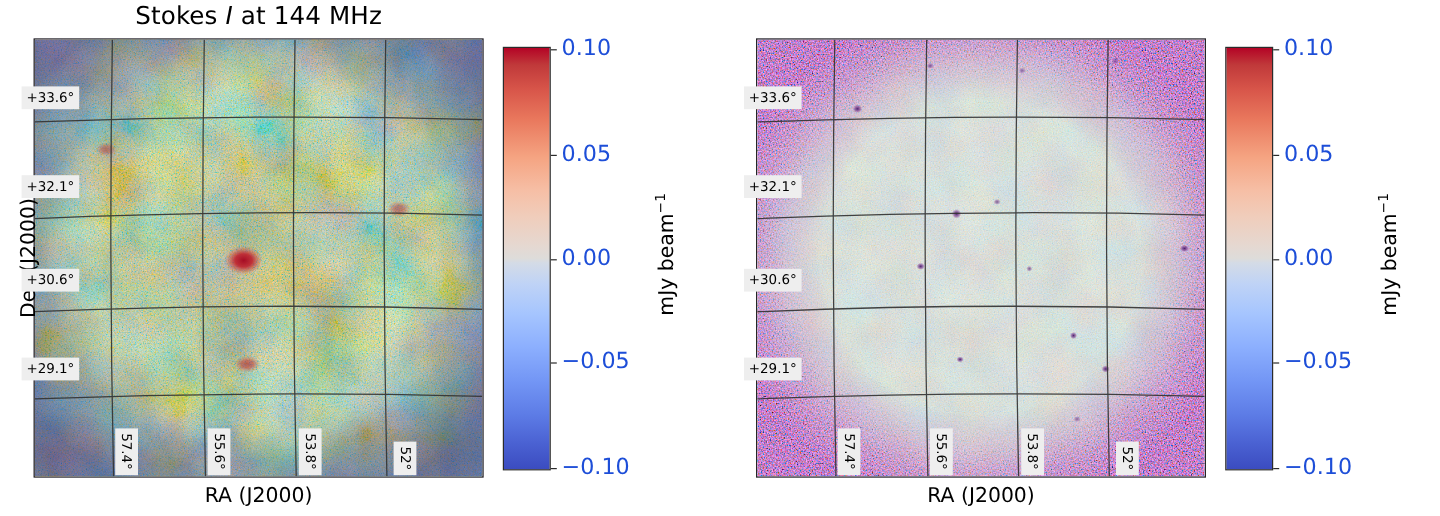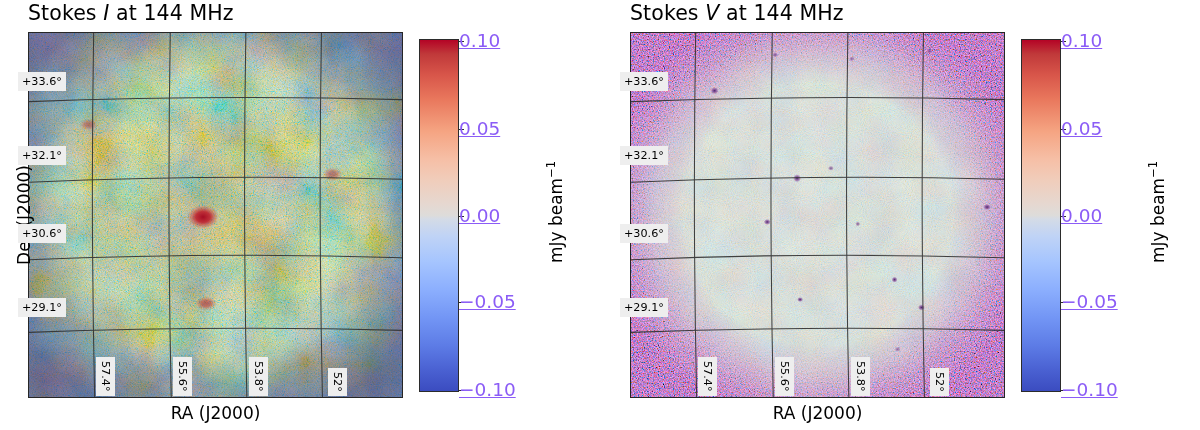--- a/index.html
+++ b/index.html
@@ -23,21 +23,21 @@
 
   
   .panel {
     position: absolute;
   }
   .panel-title {
     position: absolute;
     top: 0px;
     left: 0;
     width: 100%;
-    text-align: left;
+    text-align: center;
     font-size: 20.5px;
     line-height: 26px;
     letter-spacing: 0.1px;
     white-space: nowrap;
     color: #000;
   }
   .panel-title .stokes-sym {
     font-style: italic;
   }
   .image-box {
@@ -135,26 +135,26 @@
   .cbar-tick {
     position: absolute;
     left: 100%;
     height: 0;
     border-top: 1.4px solid #2b2b2b;
     width: 5px;
   }
   .cbar-ticklabel {
     position: absolute;
     left: 100%;
+    margin-left: 9px;
     font-size: 18.5px;
     line-height: 22px;
     transform: translateY(-50%);
     white-space: nowrap;
-    color: #8b5cf6;
-    text-decoration: underline;
+    color: #1d4ed8;
   }
   .cbar-axislabel {
     position: absolute;
     font-size: 17px;
     line-height: 20px;
     white-space: nowrap;
     color: #000;
     transform-origin: 50% 50%;
     transform: rotate(-90deg);
   }
@@ -270,21 +270,20 @@
         <div class="cbar-ticklabel" style="top:50%;">0.00</div>
         <div class="cbar-ticklabel" style="top:74.5%;">−0.05</div>
         <div class="cbar-ticklabel" style="top:99.5%;">−0.10</div>
       </div>
       <div class="cbar-axislabel" style="left:62px; top:163px; width:150px; text-align:center;"><span>mJy beam</span><sup>−1</sup></div>
     </div>
   </div>
 
   <div class="panel" style="left:602px; top:0px; width:598px; height:430px;">
 
-    <div class="panel-title" style="left:28px; width:375px;"><span>Stokes </span><span class="stokes-sym">V</span><span> at 144 MHz</span></div>
 
     <div class="image-box" style="left:28px; top:32px; width:375px; height:366px;">
       <svg class="sky" viewBox="0 0 375 366" preserveAspectRatio="none">
         <defs>
           <filter id="noiseV" x="0" y="0" width="100%" height="100%">
             <feTurbulence type="fractalNoise" baseFrequency="0.95" numOctaves="3" seed="42" result="t"></feTurbulence>
             <feColorMatrix in="t" type="matrix" values="1.5 0.2 -0.4 0 -0.12
                       0.2 0.9 0.25 0 -0.08
                      -0.4 0.2 1.5 0 -0.12
                       0 0 0 0 1"></feColorMatrix>

